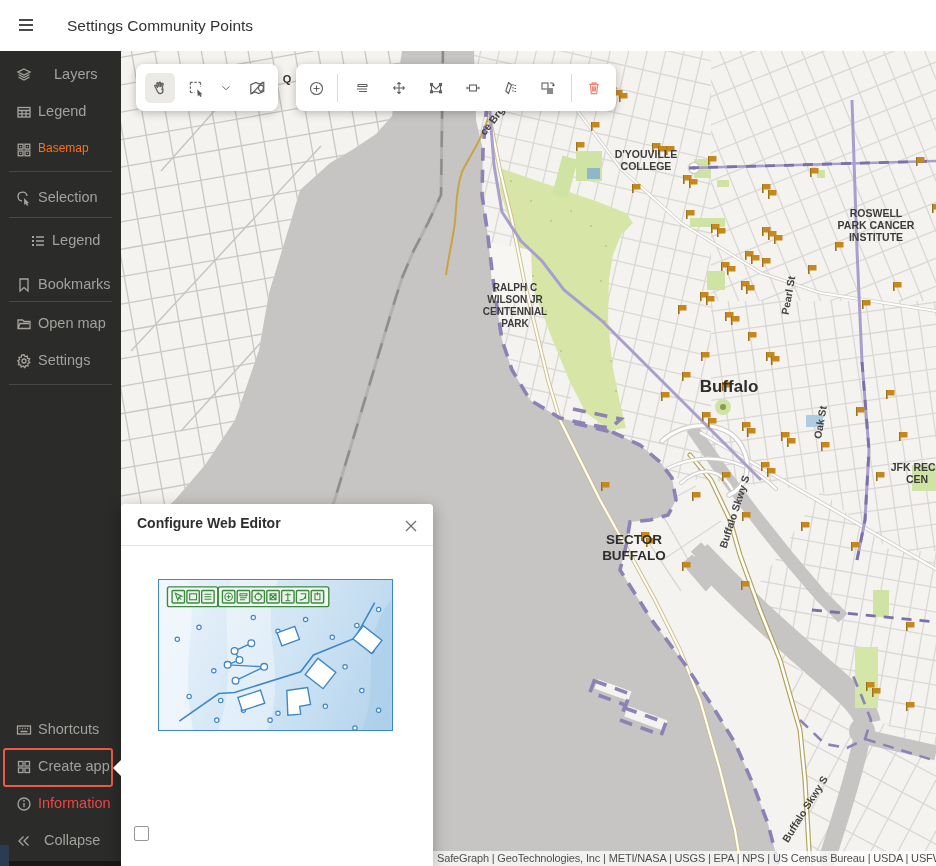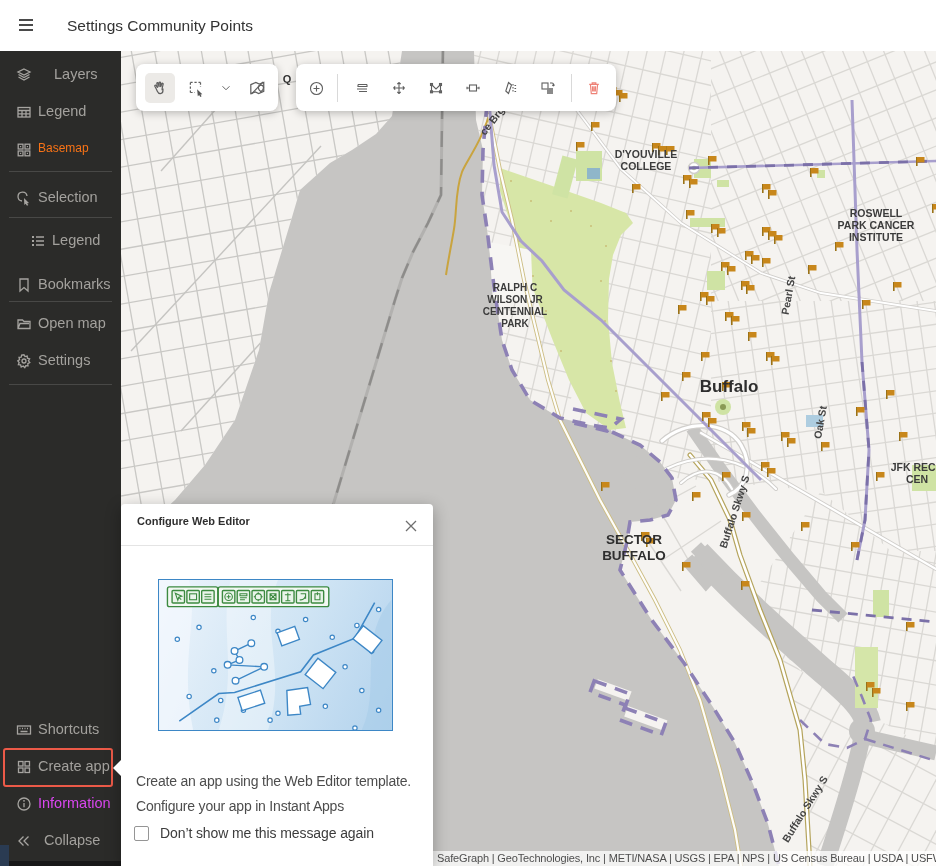--- a/index.html
+++ b/index.html
@@ -854,21 +854,21 @@
         <rect x="9" y="9" width="4.5" height="4.5" stroke="#a6a4a0" stroke-width="1.3" fill="none"></rect>
       </svg>
 <span style="position:absolute;left:38px;top:2px;font-size:14.5px;color:#a3a19d;white-space:nowrap">Create app</span>
     </div>
 <div style="position:absolute;left:0;top:742px;width:121px;height:22px">
 <svg width="16" height="16" viewBox="0 0 16 16" style="position:absolute;left:16px;top:3px">
         <circle cx="8" cy="8" r="6" stroke="#a6a4a0" stroke-width="1.3" fill="none"></circle>
         <path d="M8 7 V11.2" stroke="#a6a4a0" stroke-width="1.3" fill="none"></path>
         <circle cx="8" cy="4.8" r="0.9" fill="#a6a4a0"></circle>
       </svg>
-<span style="position:absolute;left:38px;top:2px;font-size:14.5px;color:#d946ef;white-space:nowrap">Information</span>
+<span style="position:absolute;left:38px;top:2px;font-size:14.5px;color:#ef4444;white-space:nowrap">Information</span>
     </div>
 <div style="position:absolute;left:0;top:779px;width:121px;height:22px">
 <svg width="16" height="16" viewBox="0 0 16 16" style="position:absolute;left:16px;top:3px">
         <path d="M7.5 3.5 L3 8 L7.5 12.5 M12.5 3.5 L8 8 L12.5 12.5" stroke="#a6a4a0" stroke-width="1.3" fill="none"></path>
       </svg>
 <span style="position:absolute;left:44px;top:2px;font-size:14.5px;color:#a3a19d;white-space:nowrap">Collapse</span>
     </div>
 <div style="position:absolute;left:9px;top:120px;width:103px;height:1px;background:#484846"></div>
 <div style="position:absolute;left:9px;top:166px;width:103px;height:1px;background:#484846"></div>
 <div style="position:absolute;left:9px;top:250px;width:103px;height:1px;background:#484846"></div>
@@ -933,21 +933,21 @@
   </svg>
 <svg width="16" height="16" viewBox="0 0 16 16" style="position:absolute;left:586px;top:80px">
     <path d="M3.2 4.3 H12.8 M6.2 4.3 V2.8 H9.8 V4.3 M4.4 4.3 L5.3 13.6 H10.7 L11.6 4.3 M6.5 6.3 L6.7 11.6 M8 6.3 V11.6 M9.5 6.3 L9.3 11.6" stroke="#ee8277" stroke-width="1.2" fill="none"></path>
   </svg>
 
 <div style="position:absolute;left:431px;top:851px;width:505px;height:15px;background:rgba(255,255,255,0.75);overflow:hidden">
 <span style="position:absolute;left:6px;top:1px;font-size:11px;letter-spacing:-0.15px;color:#4e4e4e;white-space:nowrap">SafeGraph | GeoTechnologies, Inc | METI/NASA | USGS | EPA | NPS | US Census Bureau | USDA | USFWS</span>
 </div>
 
 <div style="position:absolute;left:121px;top:504px;width:312px;height:362px;background:#fff;border-radius:4px 4px 0 0;box-shadow:0 4px 16px rgba(0,0,0,0.3)">
-<span style="position:absolute;left:16px;top:11px;font-size:11px;font-weight:bold;color:#2f2f2f">Configure Web Editor</span>
+<span style="position:absolute;left:16px;top:11px;font-size:14px;font-weight:bold;color:#2f2f2f">Configure Web Editor</span>
 <svg width="12" height="12" viewBox="0 0 12 12" style="position:absolute;left:284px;top:16px">
       <path d="M1 1 L11 11 M11 1 L1 11" stroke="#6f6f6f" stroke-width="1.3"></path>
     </svg>
 <div style="position:absolute;left:0;top:41px;width:312px;height:1px;background:#e4e4e4"></div>
 <svg width="235" height="152" viewBox="0 0 235 152" style="position:absolute;left:37px;top:75px;background:linear-gradient(115deg,#eef5fc 0%,#dcebf7 30%,#cfe4f4 55%,#bfdaf0 80%,#b3d3ec 100%);border:1.4px solid #3d87c6">
 <path d="M30 0 C40 40 20 80 34 152 L0 152 L0 0 Z" fill="#f3f8fd" opacity="0.7"></path>
 <path d="M120 0 C100 50 130 90 110 152 L60 152 C80 90 60 50 72 0 Z" fill="#ffffff" opacity="0.35"></path>
 <path d="M235 20 C200 60 225 110 205 152 L235 152 Z" fill="#a9cde9" opacity="0.6"></path>
 <path d="M20 143 L60 115 L76 114 L143 93 L156 76 L198 59 L218 23" fill="none" stroke="#3d87c6" stroke-width="1.6"></path>
 <g>
@@ -1025,16 +1025,14 @@
       </g>
       <g transform="translate(138,10)">
         <rect x="0.7" y="0.7" width="12.6" height="12.6" rx="1" fill="#eaf4ea" stroke="#3c8a40" stroke-width="1.4"></rect>
         <path d="M5 4 h5 v5 M10 4 a5 5 0 0 1 -6 6" stroke="#3c8a40" stroke-width="1.1" fill="none"></path>
       </g>
       <g transform="translate(153,10)">
         <rect x="0.7" y="0.7" width="12.6" height="12.6" rx="1" fill="#eaf4ea" stroke="#3c8a40" stroke-width="1.4"></rect>
         <path d="M4.5 4 h5 v6 h-5 z M7 2.5 v3" stroke="#3c8a40" stroke-width="1.1" fill="none"></path>
       </g>
 </svg>
-<div style="position:absolute;left:15px;top:265px;width:300px;font-size:14px;line-height:25px;color:#4d4d4d;letter-spacing:-0.2px;white-space:nowrap">Create an app using the Web Editor template.<br>Configure your app in Instant Apps</div>
 <div style="position:absolute;left:13px;top:322px;width:15px;height:15px;border:1px solid #959595;border-radius:2px"></div>
-<span style="position:absolute;left:39px;top:321px;font-size:14px;letter-spacing:-0.1px;color:#3c3c3c">Don’t show me this message again</span>
 </div>
 <div style="position:absolute;left:113px;top:760px;width:0;height:0;border-top:8px solid transparent;border-bottom:8px solid transparent;border-right:8px solid #fff"></div>
 </body></html>

